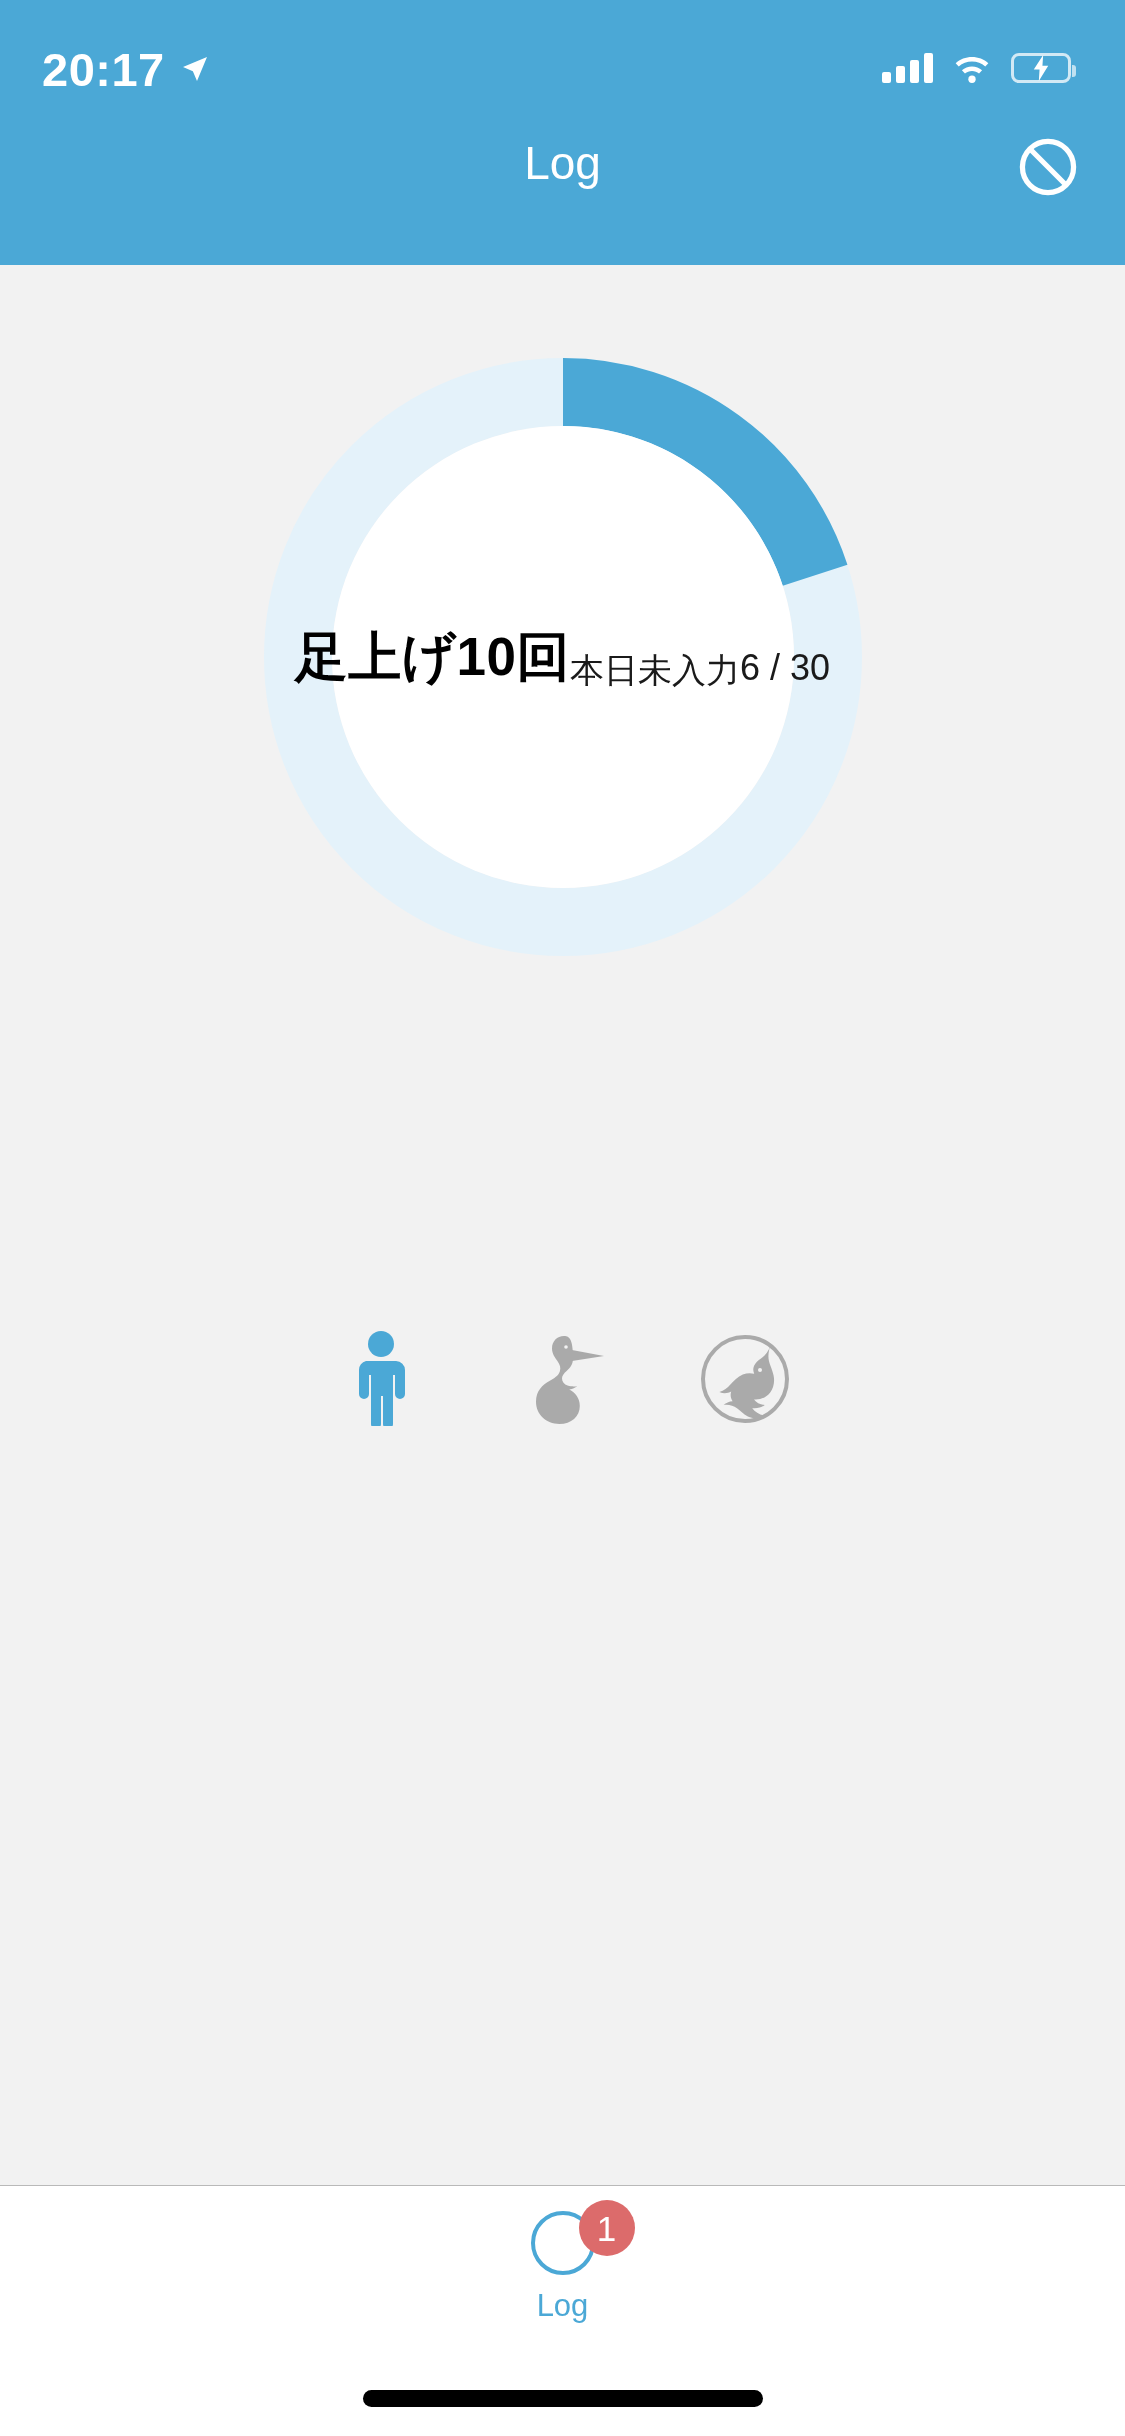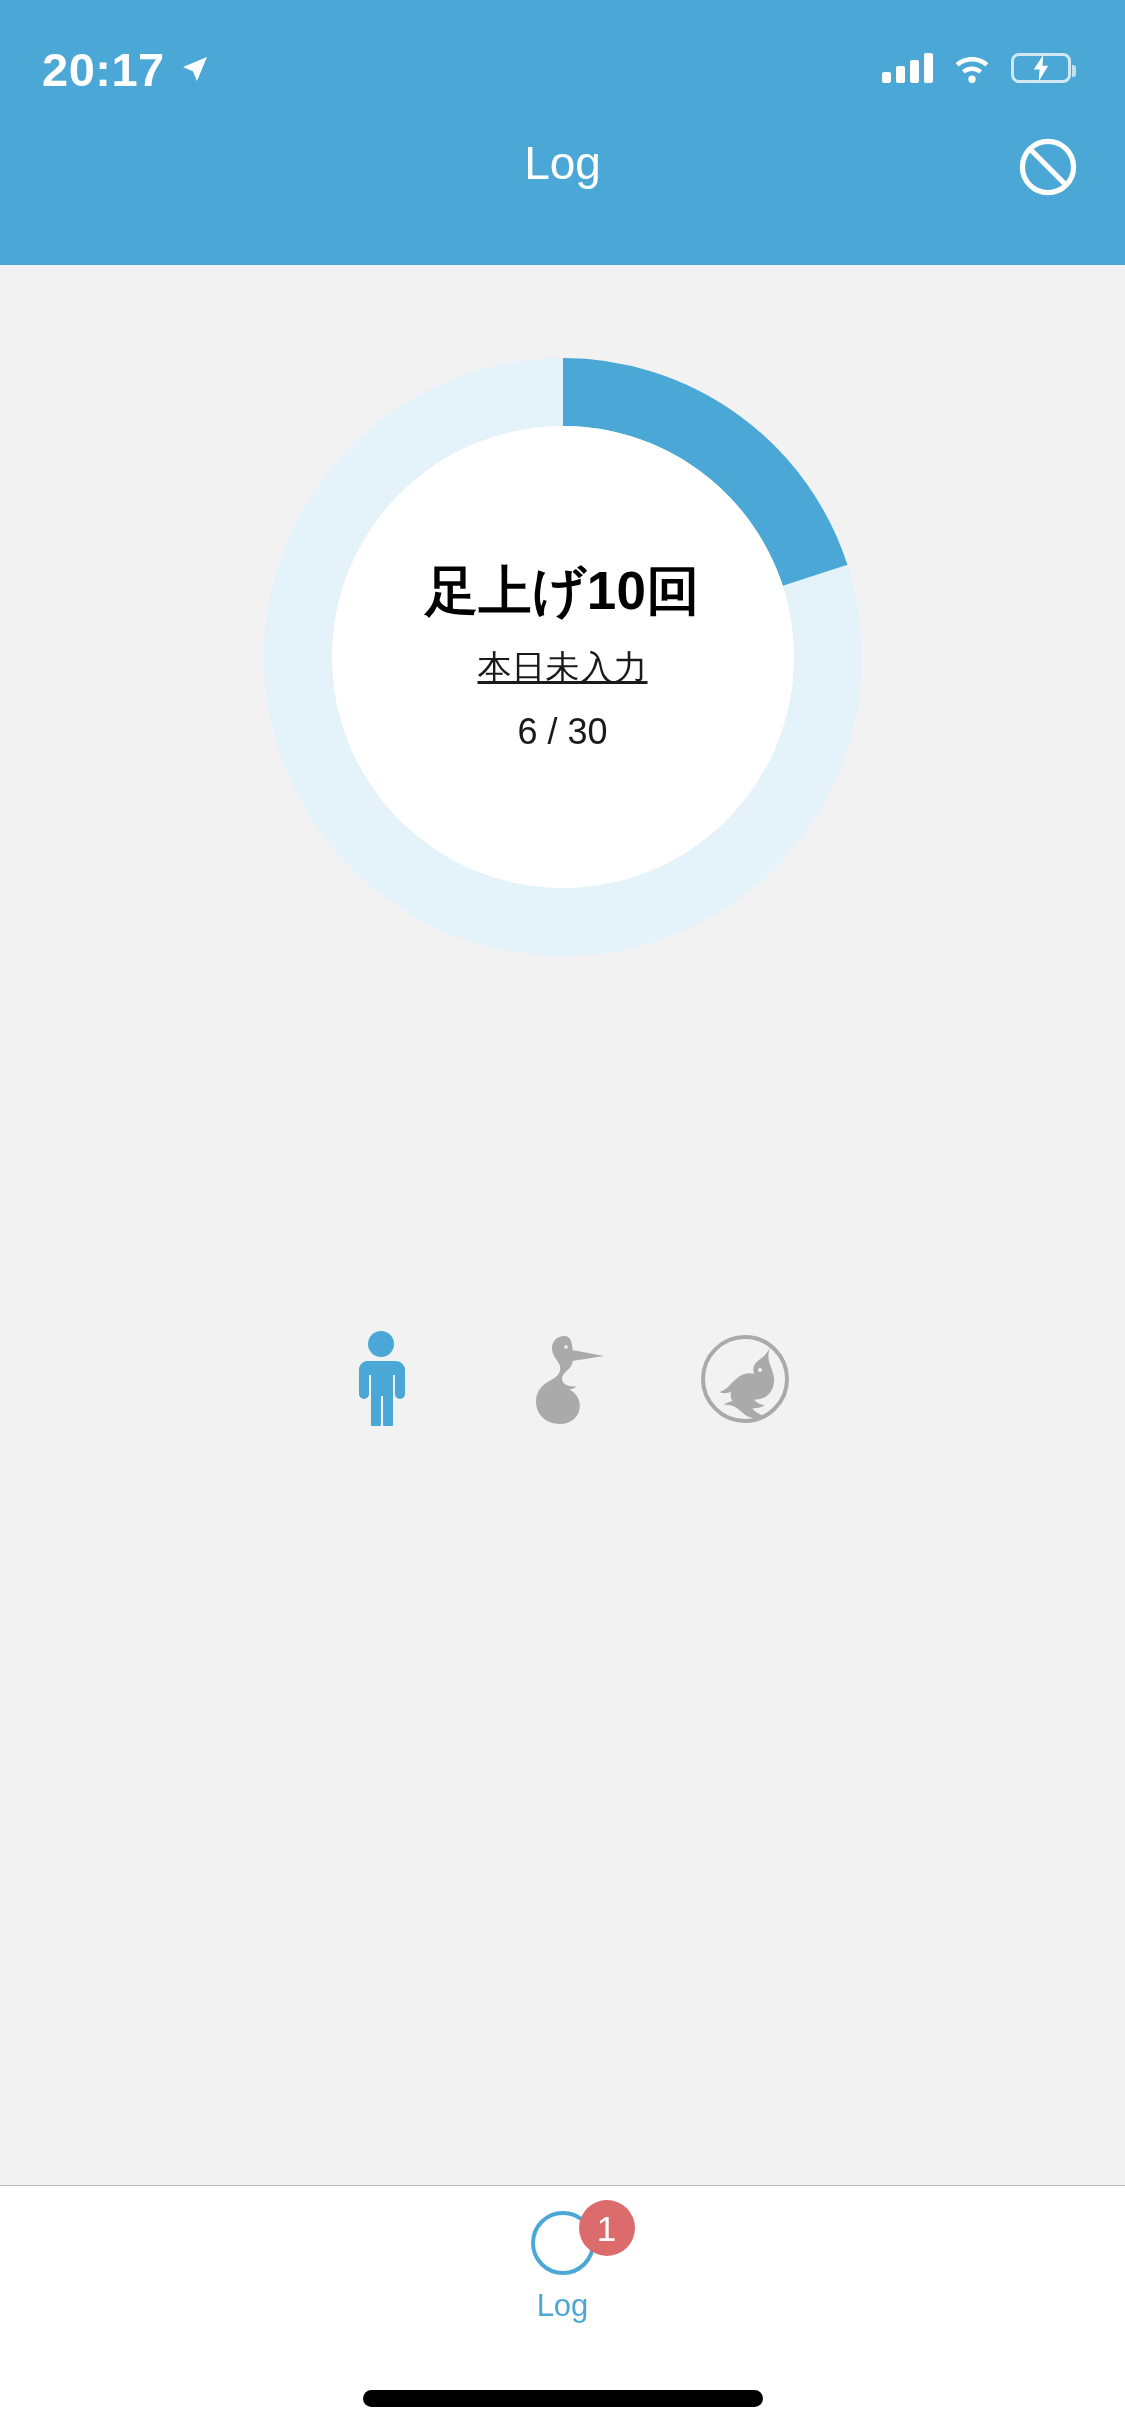--- a/index.html
+++ b/index.html
@@ -107,37 +107,36 @@
     top:92px;
     transform:translateX(-50%);
     width:600px; height:600px;
   }
   .ring-svg { width:600px; height:600px; display:block; }
 
   .ring-text {
     position:absolute;
     left:0; top:0;
     width:600px; height:600px;
-    display:flex; flex-direction:column;
+    display:flex; flex-direction:row;
     align-items:center; justify-content:center;
     pointer-events:none;
   }
   .ring-title {
     font-size:53px;
     font-weight:bold;
     color:#000000;
     line-height:1.15;
     letter-spacing:0.5px;
   }
   .ring-sub {
     font-size:34px;
     color:#1a1a1a;
     margin-top:26px;
     line-height:1.2;
-    text-decoration:underline;
   }
   .ring-count {
     font-size:36px;
     color:#1a1a1a;
     margin-top:22px;
     line-height:1.2;
   }
 
   
   .achievements {

